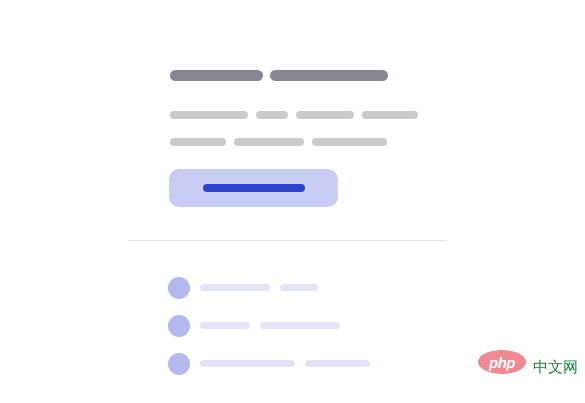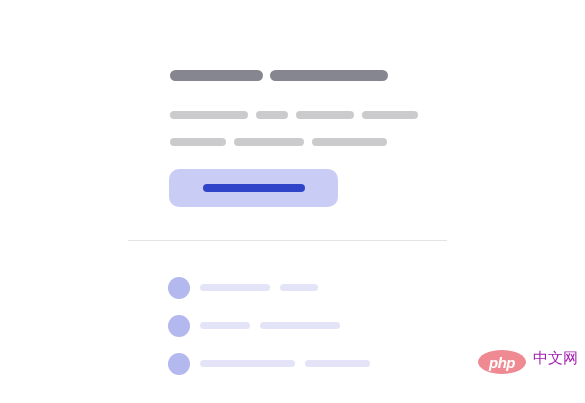--- a/index.html
+++ b/index.html
@@ -94,42 +94,42 @@
     border-radius: 999px;
     background: #e3e4f7;
   }
 
   
   #watermark {
     position: absolute;
     left: 478px;
     top: 350px;
     display: flex;
-    align-items: flex-start;
+    align-items: flex-end;
     gap: 7px;
   }
   #watermark-logo {
     width: 48px;
     height: 24px;
     border-radius: 50%;
     background: #ef8a93;
     display: flex;
     align-items: center;
     justify-content: center;
   }
   #watermark-logo-text {
     color: #ffffff;
     font-style: italic;
     font-weight: bold;
     font-size: 15px;
     letter-spacing: -0.5px;
     line-height: 1;
   }
   #watermark-text {
-    color: #a21caf;
+    color: #15803d;
     font-size: 15px;
     line-height: 1;
     white-space: nowrap;
   }
 </style>
 </head>
 <body>
 
 <div id="skeleton-canvas"></div>
 

